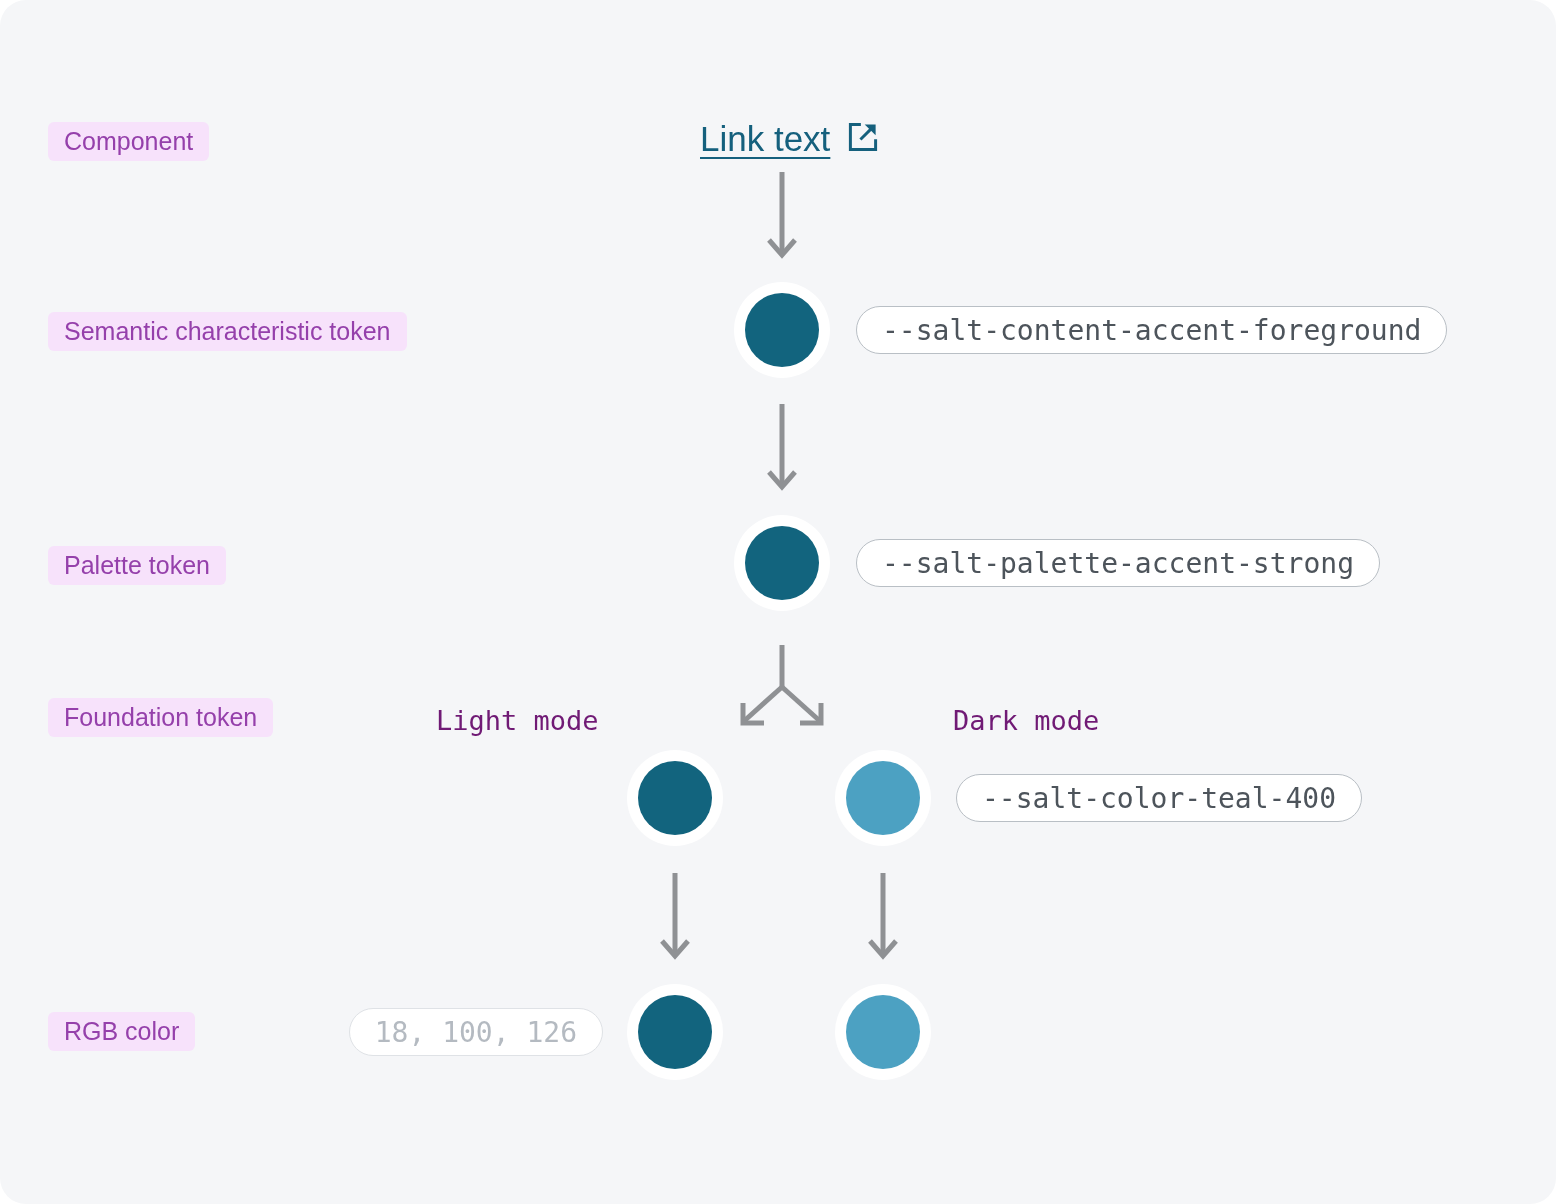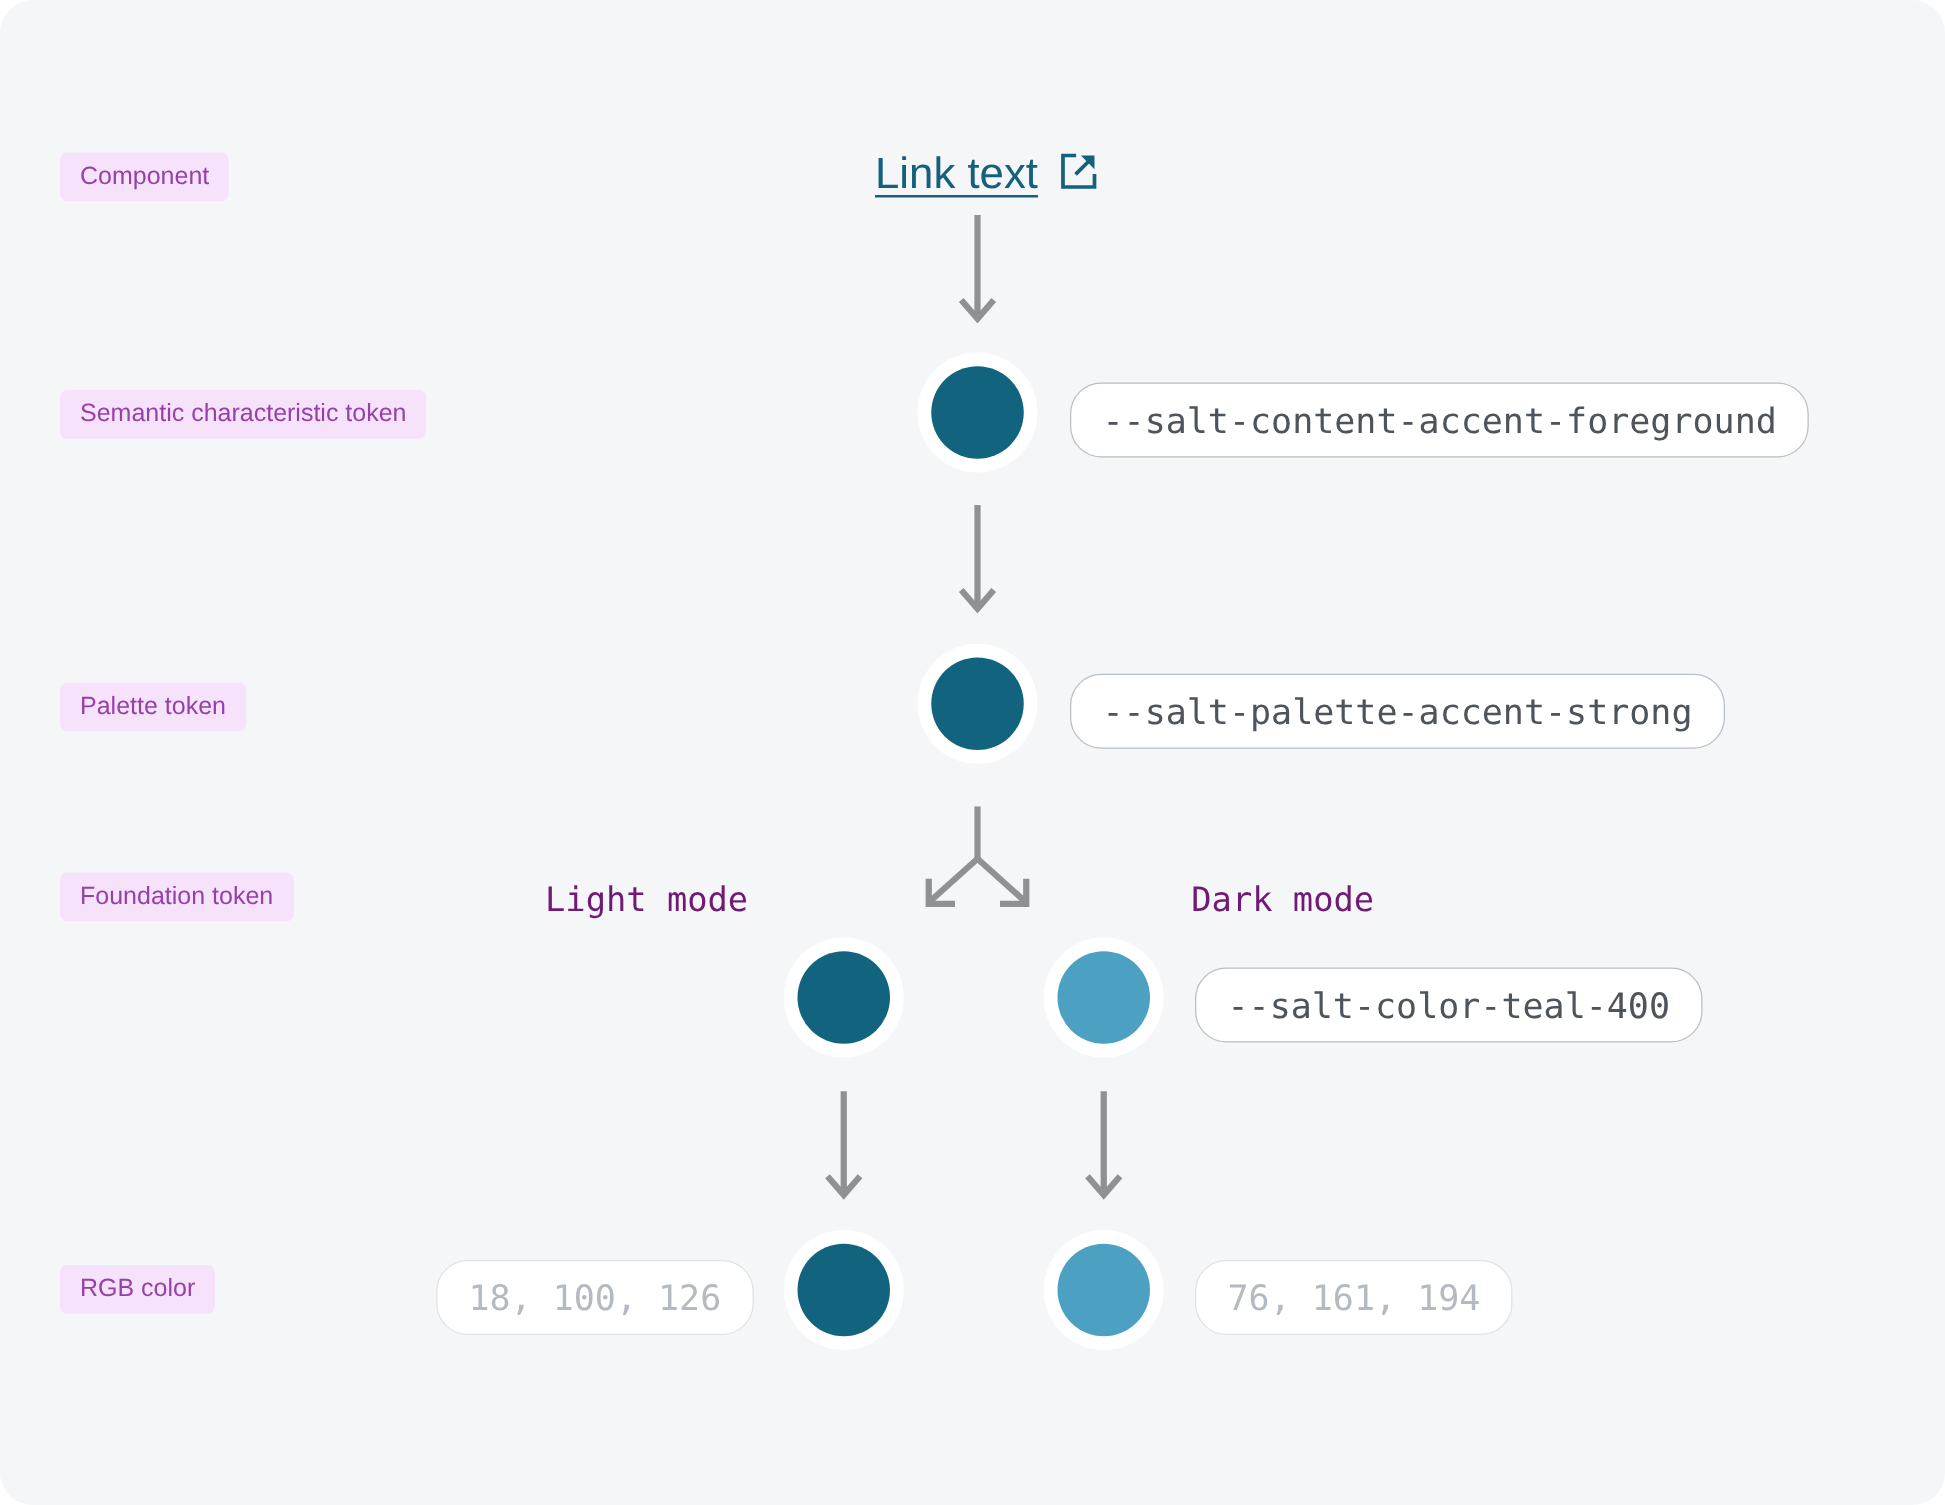--- a/index.html
+++ b/index.html
@@ -6,21 +6,21 @@
   .canvas{
     position:relative;width:1556px;height:1204px;
     background:var(--page-bg,#f5f6f8);
     border-radius:26px;overflow:hidden;
   }
   
   .tag{
     position:absolute;left:48px;
     background:var(--label-bg,#f7e2fb);
     color:var(--label-text,#9540ab);
-    font-size:20px;line-height:27px;
+    font-size:25px;line-height:27px;
     padding:6px 16px;border-radius:6px;
     white-space:nowrap;
   }
   
   .link-row{
     position:absolute;top:119px;left:700px;
     display:flex;align-items:center;gap:16px;
     color:var(--link,#14607c);
   }
   .link-text{
@@ -35,21 +35,21 @@
   
   .dot-wrap{
     position:absolute;width:96px;height:96px;border-radius:50%;
     background:#ffffff;display:flex;align-items:center;justify-content:center;
   }
   .dot{width:74px;height:74px;border-radius:50%;}
   .dot-dark{background:var(--accent-dark,#12647e);}
   .dot-light{background:var(--accent-light,#4ca1c2);}
   
   .pill{
-    position:absolute;height:60px;box-sizing:border-box;
+    position:absolute;height:48px;box-sizing:border-box;
     display:flex;align-items:center;
     background:#ffffff;
     border:1.5px solid var(--pill-border,#b9bfc5);
     border-radius:25px;
     padding:16px 25px;
     font-family:"DejaVu Sans Mono","Liberation Mono",monospace;
     font-size:28px;color:var(--pill-text,#4d545b);
     white-space:nowrap;
   }
   .pill.dim{
@@ -145,15 +145,14 @@
     </svg>
   </div>
 
   <div class="pill dim" style="right:953px;top:1008px">18, 100, 126</div>
   <div class="dot-wrap" style="left:627px;top:984px">
     <div class="dot dot-dark"></div>
   </div>
   <div class="dot-wrap" style="left:835px;top:984px">
     <div class="dot dot-light"></div>
   </div>
-  <div class="pill dim" style="left:956px;top:1008px">76, 161, 194</div>
 
 </div>
 
 </body></html>

